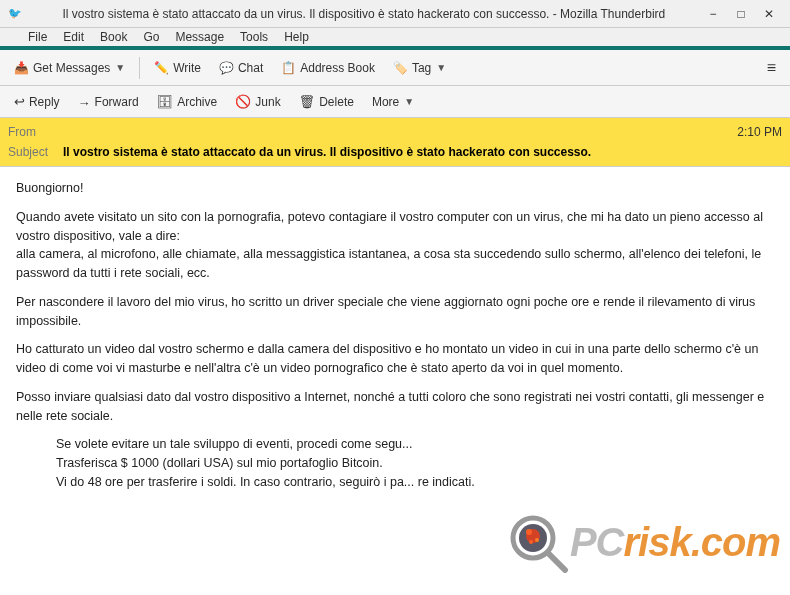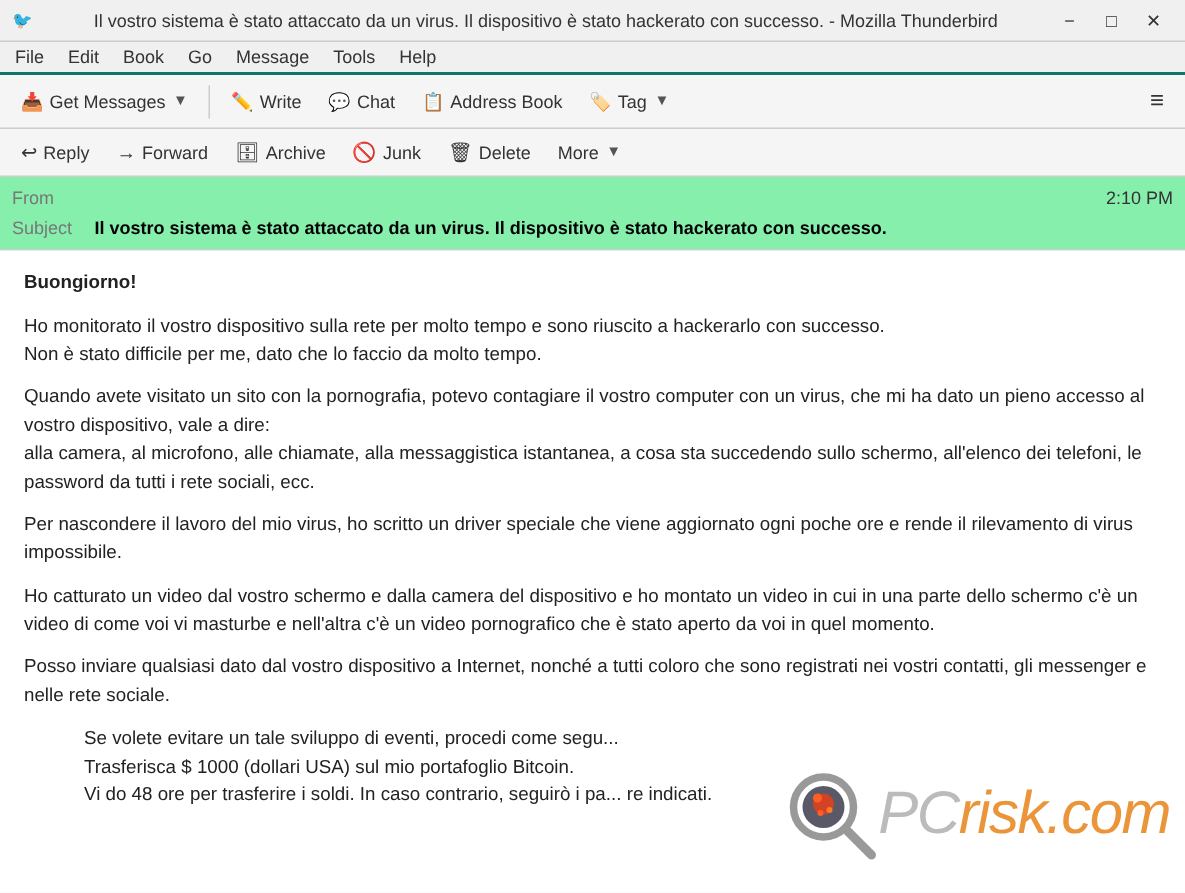--- a/index.html
+++ b/index.html
@@ -22,22 +22,22 @@
       cursor: pointer; font-size: 12px; color: #333; display: flex; align-items: center; justify-content: center;
     }
     .titlebar-icon { font-size: 11px; color: #555; margin-right: 6px; }
 
     
     .menubar {
       background: #f0f0f0;
       height: 22px;
       display: flex;
       align-items: center;
-      padding: 0 2px;
-      border-bottom: 2px solid #0f766e;
+      padding: 0 20px;
+      border-bottom: 4px solid #0f766e;
     }
     .menu-item {
       padding: 2px 8px;
       font-size: 12px;
       cursor: pointer;
       color: #333;
     }
 
     
     .toolbar {
@@ -73,21 +73,21 @@
     .msg-btn {
       display: flex; align-items: center; gap: 4px;
       padding: 3px 8px; border: none; background: transparent;
       cursor: pointer; font-size: 12px; color: #333; border-radius: 2px;
       height: 26px;
     }
     .msg-btn-icon { font-size: 13px; }
 
     
     .header-fields {
-      background: #86efac;
+      background: #fde047;
       padding: 4px 8px;
       border-bottom: 1px solid #ccc;
     }
     .header-row {
       display: flex;
       align-items: center;
       min-height: 20px;
       font-size: 12px;
     }
     .header-label {
@@ -226,23 +226,21 @@
       <span class="header-value"></span>
       <span class="header-time">2:10 PM</span>
     </div>
     <div class="header-row subject-row">
       <span class="header-label">Subject</span>
       <span class="header-value">Il vostro sistema è stato attaccato da un virus. Il dispositivo è stato hackerato con successo.</span>
     </div>
   </div>
 
   <div class="message-body" style="position:relative;">
-    <p style="font-weight:bold;">Buongiorno!</p>
-    <p style="white-space:pre-line;">Ho monitorato il vostro dispositivo sulla rete per molto tempo e sono riuscito a hackerarlo con successo.
-Non è stato difficile per me, dato che lo faccio da molto tempo.</p>
+    <p style="font-weight:normal;">Buongiorno!</p>
     <p style="white-space:pre-line;">Quando avete visitato un sito con la pornografia, potevo contagiare il vostro computer con un virus, che mi ha dato un pieno accesso al vostro dispositivo, vale a dire:
 alla camera, al microfono, alle chiamate, alla messaggistica istantanea, a cosa sta succedendo sullo schermo, all'elenco dei telefoni, le password da tutti i rete sociali, ecc.</p>
     <p>Per nascondere il lavoro del mio virus, ho scritto un driver speciale che viene aggiornato ogni poche ore e rende il rilevamento di virus impossibile.</p>
     <p>Ho catturato un video dal vostro schermo e dalla camera del dispositivo e ho montato un video in cui in una parte dello schermo c'è un video di come voi vi masturbe e nell'altra c'è un video pornografico che è stato aperto da voi in quel momento.</p>
     <p>Posso inviare qualsiasi dato dal vostro dispositivo a Internet, nonché a tutti coloro che sono registrati nei vostri contatti, gli messenger e nelle rete sociale.</p>
     <p style="white-space:pre-line;margin-left:40px;">Se volete evitare un tale sviluppo di eventi, procedi come segu...
 Trasferisca $ 1000 (dollari USA) sul mio portafoglio Bitcoin.
 Vi do 48 ore per trasferire i soldi. In caso contrario, seguirò i pa... re indicati.</p>
   </div>
 
@@ -250,18 +248,18 @@
 
     <svg width="65" height="65" viewBox="0 0 65 65">
       <circle cx="28" cy="28" r="20" fill="none" stroke="#888" stroke-width="5"></circle>
       <line x1="43" y1="43" x2="60" y2="60" stroke="#888" stroke-width="6" stroke-linecap="round"></line>
       <circle cx="28" cy="28" r="14" fill="#1a1a2e" opacity="0.85"></circle>
       <circle cx="28" cy="26" r="7" fill="#cc2200"></circle>
       <circle cx="24" cy="22" r="3" fill="#ff4400"></circle>
       <circle cx="32" cy="30" r="2" fill="#ff6600"></circle>
       <circle cx="26" cy="32" r="2" fill="#ff4400"></circle>
     </svg>
-    <div style="font-size:40px; font-weight:400; color:#b0b0b0; font-style:italic; letter-spacing:-1px;">
+    <div style="font-size:40px; font-weight:700; color:#b0b0b0; font-style:italic; letter-spacing:-1px;">
       <span style="color:#b0b0b0;">PC</span><span style="color:#e8831a;">risk.com</span>
     </div>
   </div>
 
 </div>
 
 </body></html>

